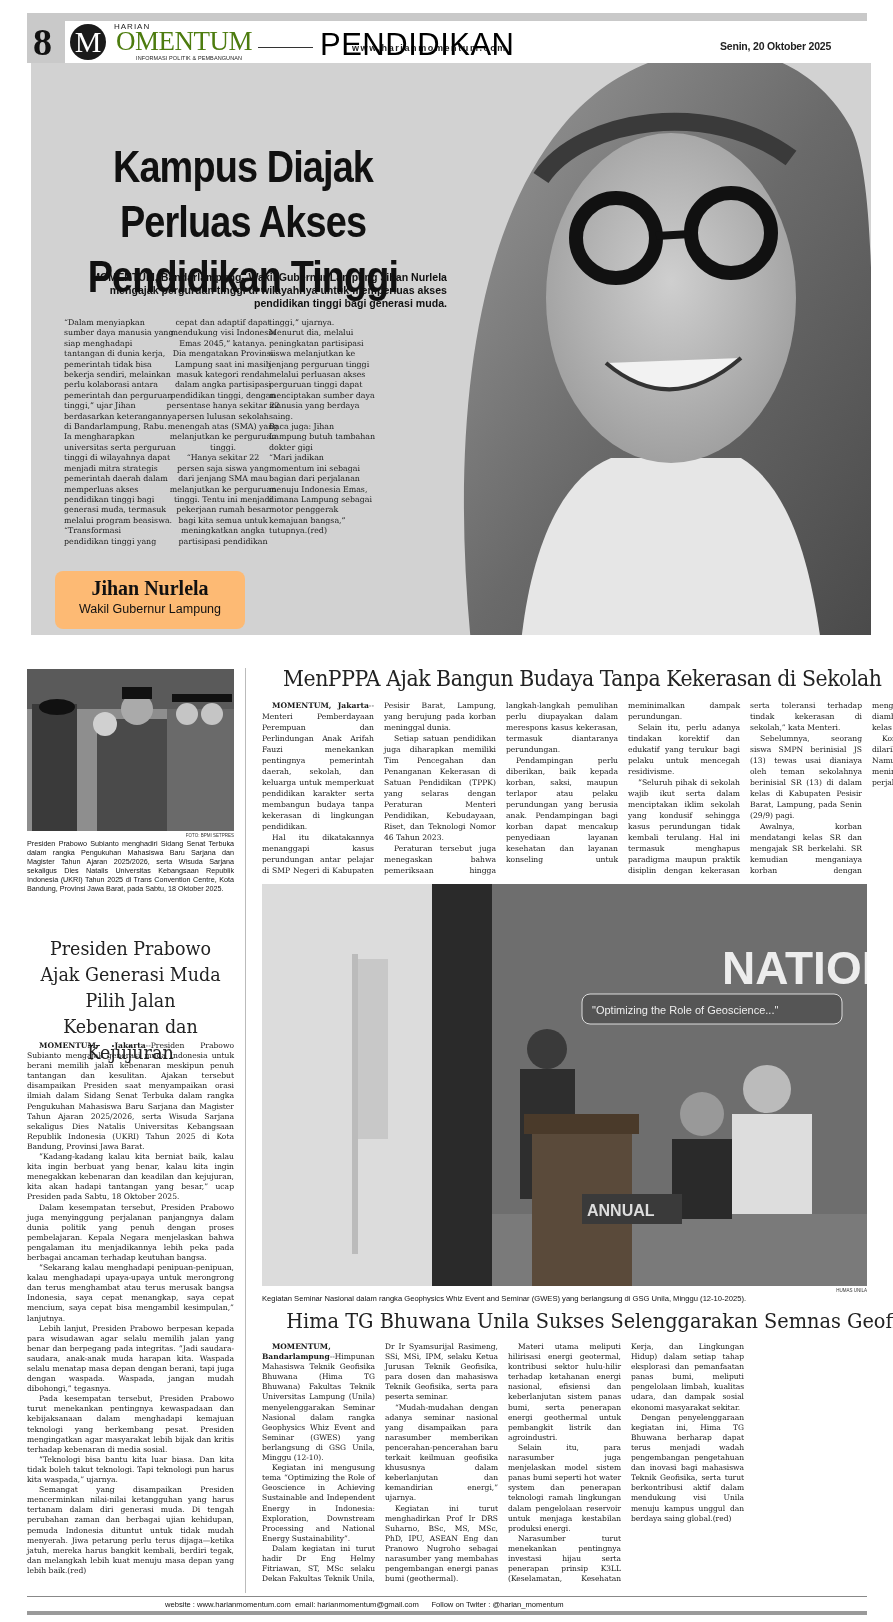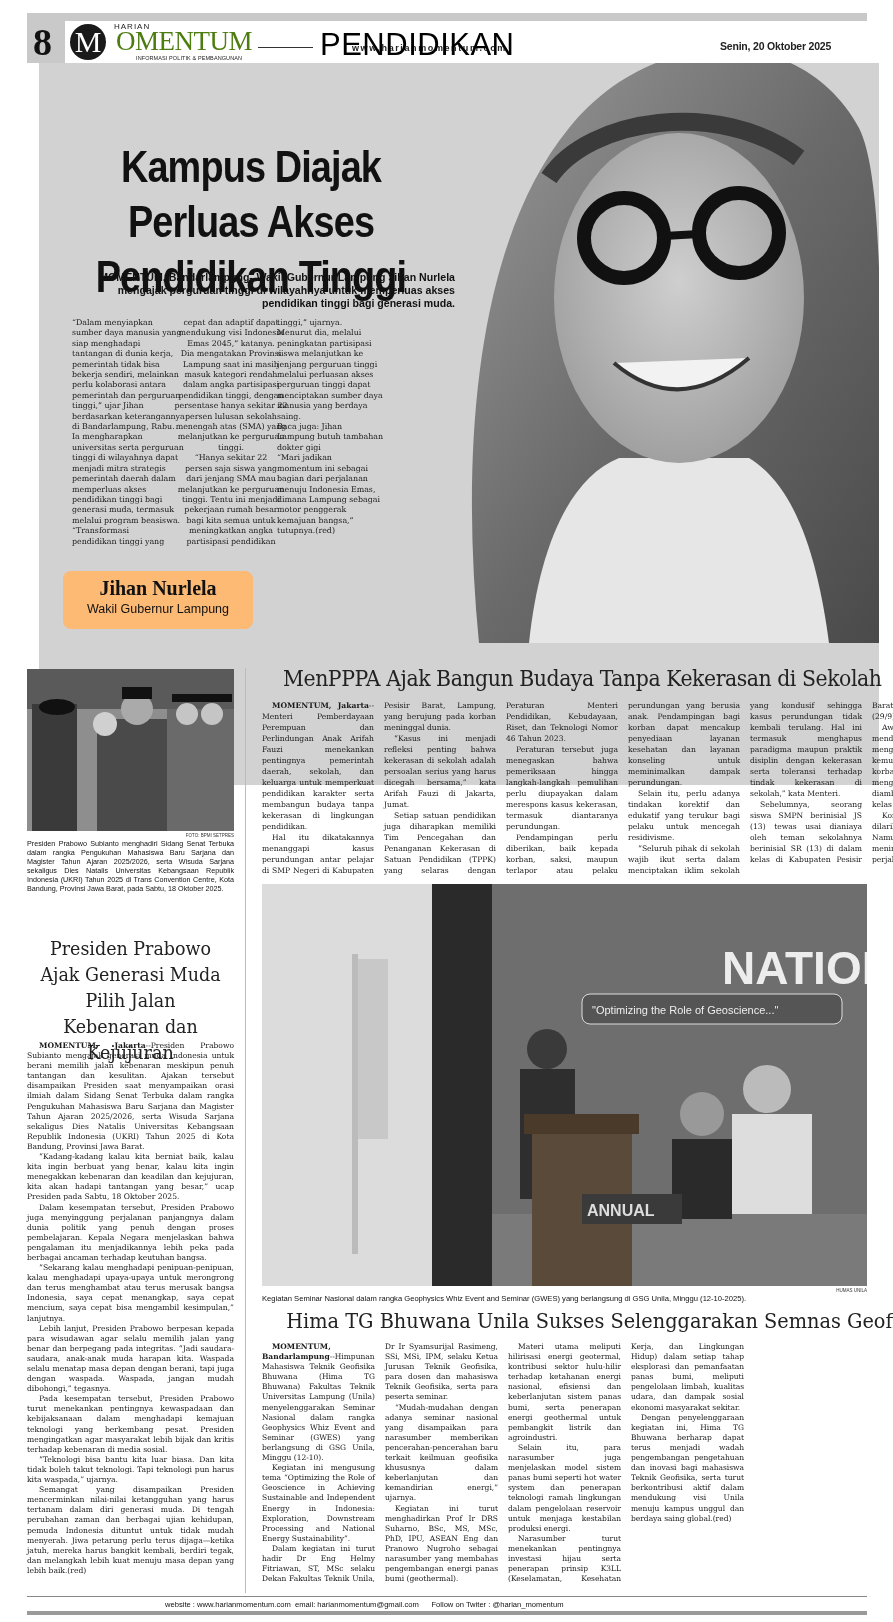--- a/index.html
+++ b/index.html
@@ -14,21 +14,21 @@
   .logo-m { position: absolute; left: 0; top: 2px; width: 36px; height: 36px; border-radius: 50%; background: #1a1a1a; color: #fff; font-family: "Liberation Serif", serif; font-size: 30px; line-height: 36px; text-align: center; }
   .logo-harian { position: absolute; left: 44px; top: 0; font-family: "Liberation Sans", sans-serif; font-size: 8px; letter-spacing: 1px; color: #222; }
   .logo-name { position: absolute; left: 29px; top: 4px; font-family: "Liberation Serif", serif; font-size: 27px; color: #4d7c0f; letter-spacing: -0.5px; padding-left: 17px; }
   .logo-tag { position: absolute; left: 66px; top: 33px; font-family: "Liberation Sans", sans-serif; font-size: 5.5px; color: #222; letter-spacing: 0.1px; }
   .site-url { position: absolute; left: 352px; top: 23px; font-family: "Liberation Sans", sans-serif; font-size: 9px; font-weight: bold; letter-spacing: 1.6px; color: #222; margin-top: 20px; }
   .rubric-line { position: absolute; left: 258px; top: 47px; width: 55px; height: 1px; background: #333; }
   .rubric { position: absolute; left: 320px; top: 27px; font-family: Liberation Sans, sans-serif; font-size: 31px; color: #000000; letter-spacing: 0.5px; line-height: 36px; white-space: nowrap; }
   .date { position: absolute; left: 720px; top: 40px; font-family: "Liberation Sans", sans-serif; font-size: 10.5px; font-weight: bold; color: #222; letter-spacing: -0.2px; }
 
   
-  .lead-panel { position: absolute; left: 39px; top: 63px; width: 840px; height: 722px; background: #d2d2d2; overflow: hidden; }
+  .lead-panel { position: absolute; left: 31px; top: 63px; width: 840px; height: 572px; background: #d2d2d2; overflow: hidden; }
   .portrait { position: absolute; right: 0; top: -55px; width: 460px; height: 635px; }
   .lead-title { position: absolute; left: 12px; top: 76px; width: 400px; text-align: center; font-family: "Liberation Sans", sans-serif; font-weight: bold; font-size: 44px; line-height: 55px; color: #111; letter-spacing: -1px; transform: scaleX(0.86); transform-origin: center top; }
   .lead-intro { position: absolute; left: 20px; top: 208px; width: 396px; text-align: right; font-family: "Liberation Sans", sans-serif; font-weight: bold; font-size: 10.6px; line-height: 13px; color: #111; }
   .lead-col { position: absolute; top: 255px; width: 118px; font-size: 7.9px; line-height: 10.4px; color: #1a1a1a; white-space: pre-line; }
   .lead-col.c1 { left: 33px; }
   .lead-col.c2 { left: 128px; width: 128px; text-align: center; }
   .lead-col.c3 { left: 238px; width: 117px; }
   .name-card { position: absolute; left: 24px; top: 508px; width: 190px; height: 58px; background: #fdba74; border-radius: 8px; text-align: center; }
   .name-card .nm { font-family: "Liberation Serif", serif; font-weight: bold; font-size: 20px; margin-top: 6px; color: #111; }
   .name-card .rl { font-family: "Liberation Sans", sans-serif; font-size: 12.5px; margin-top: 2px; color: #111; }
@@ -218,21 +218,20 @@
     <p>Lebih lanjut, Presiden Prabowo berpesan kepada para wisudawan agar selalu memilih jalan yang benar dan berpegang pada integritas. “Jadi saudara-saudara, anak-anak muda harapan kita. Waspada selalu menatap masa depan dengan berani, tapi juga dengan waspada. Waspada, jangan mudah dibohongi,” tegasnya.</p>
     <p>Pada kesempatan tersebut, Presiden Prabowo turut menekankan pentingnya kewaspadaan dan kebijaksanaan dalam menghadapi kemajuan teknologi yang berkembang pesat. Presiden mengingatkan agar masyarakat lebih bijak dan kritis terhadap kebenaran di media sosial.</p>
     <p>“Teknologi bisa bantu kita luar biasa. Dan kita tidak boleh takut teknologi. Tapi teknologi pun harus kita waspada,” ujarnya.</p>
     <p>Semangat yang disampaikan Presiden mencerminkan nilai-nilai ketangguhan yang harus tertanam dalam diri generasi muda. Di tengah perubahan zaman dan berbagai ujian kehidupan, pemuda Indonesia dituntut untuk tidak mudah menyerah. Jiwa petarung perlu terus dijaga—ketika jatuh, mereka harus bangkit kembali, berdiri tegak, dan melangkah lebih kuat menuju masa depan yang lebih baik.(red)</p>
   </div>
 
   <div class="story3-title">MenPPPA Ajak Bangun Budaya Tanpa Kekerasan di Sekolah</div>
   <div class="story3-cols">
     <p><b>MOMENTUM, Jakarta</b><span>--Menteri Pemberdayaan Perempuan dan Perlindungan Anak Arifah Fauzi menekankan pentingnya pemerintah daerah, sekolah, dan keluarga untuk memperkuat pendidikan karakter serta membangun budaya tanpa kekerasan di lingkungan pendidikan.</span></p>
     <p>Hal itu dikatakannya menanggapi kasus perundungan antar pelajar di SMP Negeri di Kabupaten Pesisir Barat, Lampung, yang berujung pada korban meninggal dunia.</p>
-    <p>“Kasus ini menjadi refleksi penting bahwa kekerasan di sekolah adalah persoalan serius yang harus dicegah bersama,” kata Arifah Fauzi di Jakarta, Jumat.</p>
     <p>Setiap satuan pendidikan juga diharapkan memiliki Tim Pencegahan dan Penanganan Kekerasan di Satuan Pendidikan (TPPK) yang selaras dengan Peraturan Menteri Pendidikan, Kebudayaan, Riset, dan Teknologi Nomor 46 Tahun 2023.</p>
     <p>Peraturan tersebut juga menegaskan bahwa pemeriksaan hingga langkah-langkah pemulihan perlu diupayakan dalam merespons kasus kekerasan, termasuk diantaranya perundungan.</p>
     <p>Pendampingan perlu diberikan, baik kepada korban, saksi, maupun terlapor atau pelaku perundungan yang berusia anak. Pendampingan bagi korban dapat mencakup penyediaan layanan kesehatan dan layanan konseling untuk meminimalkan dampak perundungan.</p>
     <p>Selain itu, perlu adanya tindakan korektif dan edukatif yang terukur bagi pelaku untuk mencegah residivisme.</p>
     <p>“Seluruh pihak di sekolah wajib ikut serta dalam menciptakan iklim sekolah yang kondusif sehingga kasus perundungan tidak kembali terulang. Hal ini termasuk menghapus paradigma maupun praktik disiplin dengan kekerasan serta toleransi terhadap tindak kekerasan di sekolah,” kata Menteri.</p>
     <p>Sebelumnya, seorang siswa SMPN berinisial JS (13) tewas usai dianiaya oleh teman sekolahnya berinisial SR (13) di dalam kelas di Kabupaten Pesisir Barat, Lampung, pada Senin (29/9) pagi.</p>
     <p>Awalnya, korban mendatangi kelas SR dan mengajak SR berkelahi. SR kemudian menganiaya korban dengan menggunakan gunting yang diambilnya dari laci meja di kelas tersebut.</p>
     <p>Korban langsung dilarikan ke rumah sakit. Namun nahas, korban meninggal saat dalam perjalanan.(red)</p>
   </div>
 

